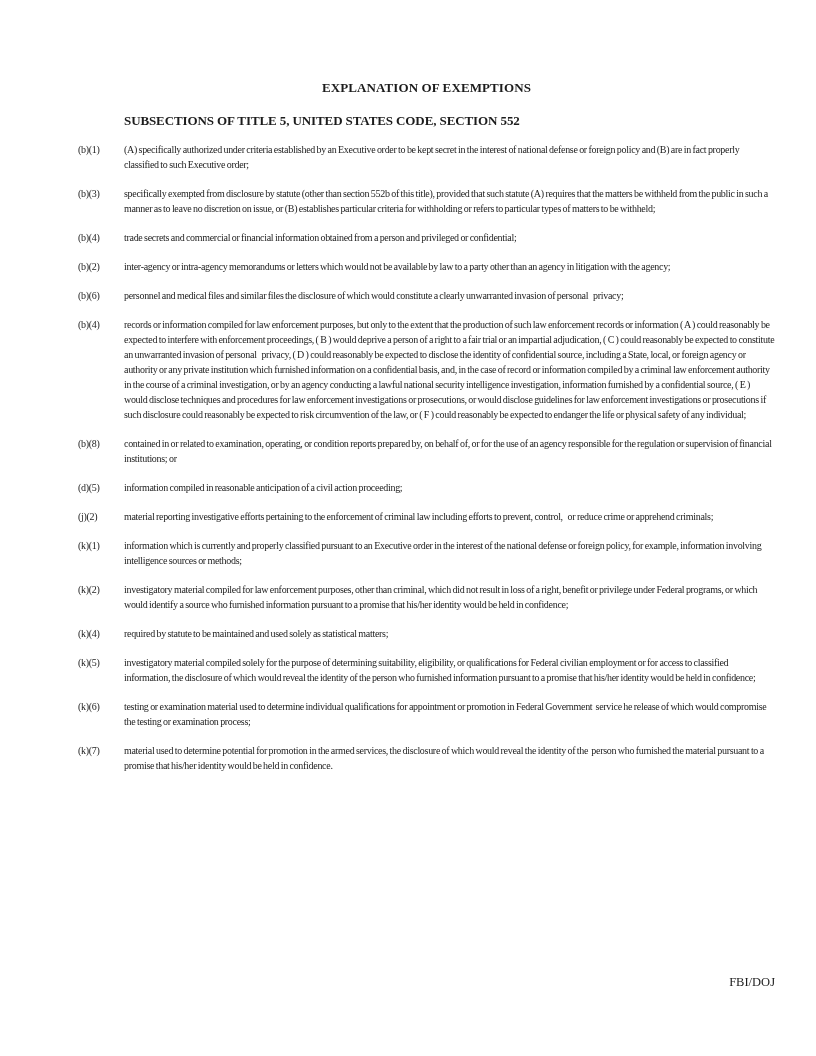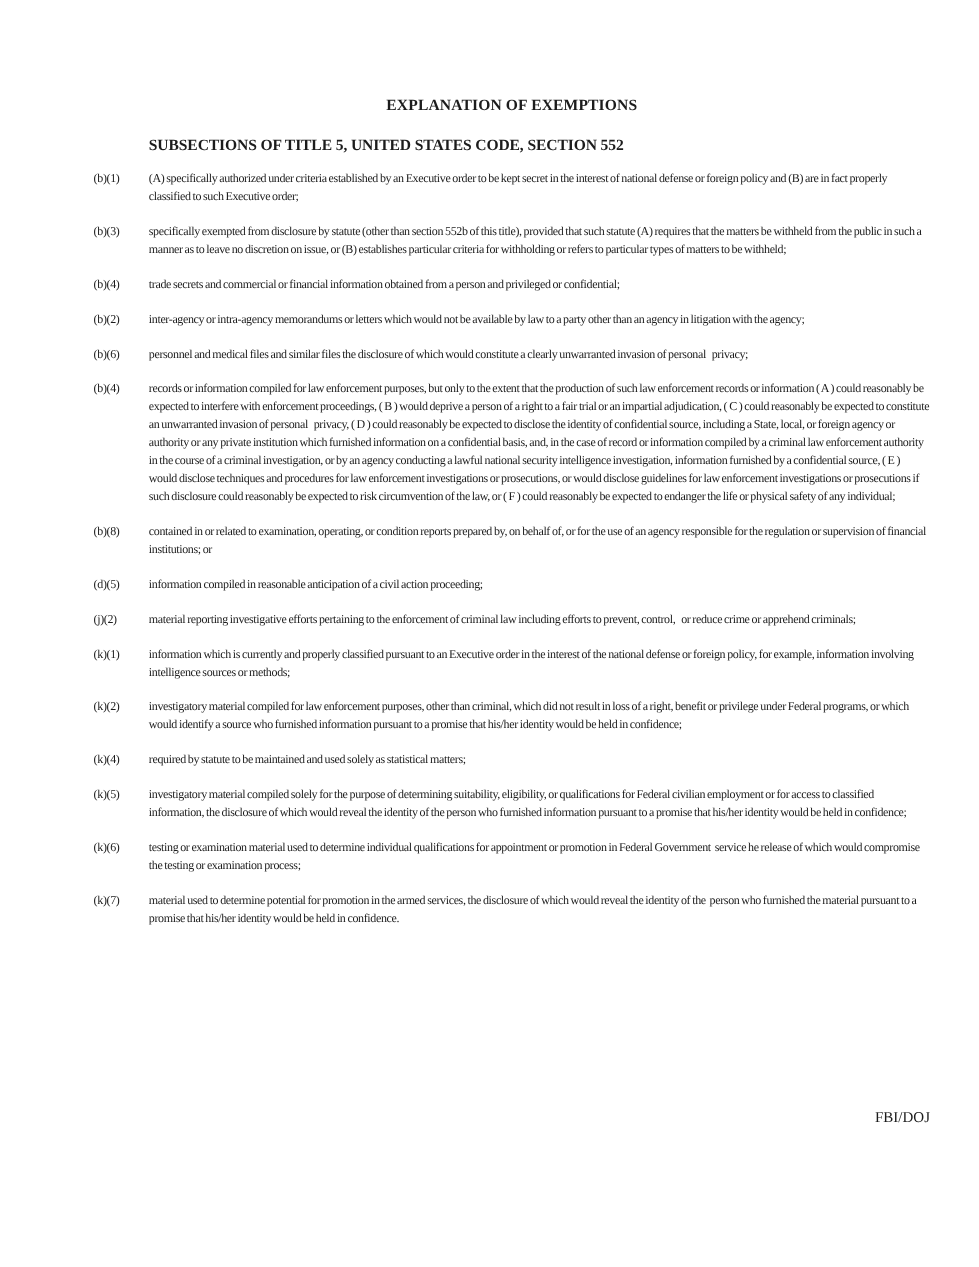--- a/index.html
+++ b/index.html
@@ -48,21 +48,21 @@
   }
   .item-label {
     flex: 0 0 46px;
   }
   .item-text {
     flex: 1;
     white-space: pre-wrap;
   }
   .doc-footer {
     position: absolute;
-    top: 924px;
+    top: 975px;
     right: 41px;
     font-size: 12.5px;
     line-height: 15px;
   }
 </style>
 </head>
 <body>
 
 <div class="page">
   <h1 class="doc-title">EXPLANATION OF EXEMPTIONS</h1>

